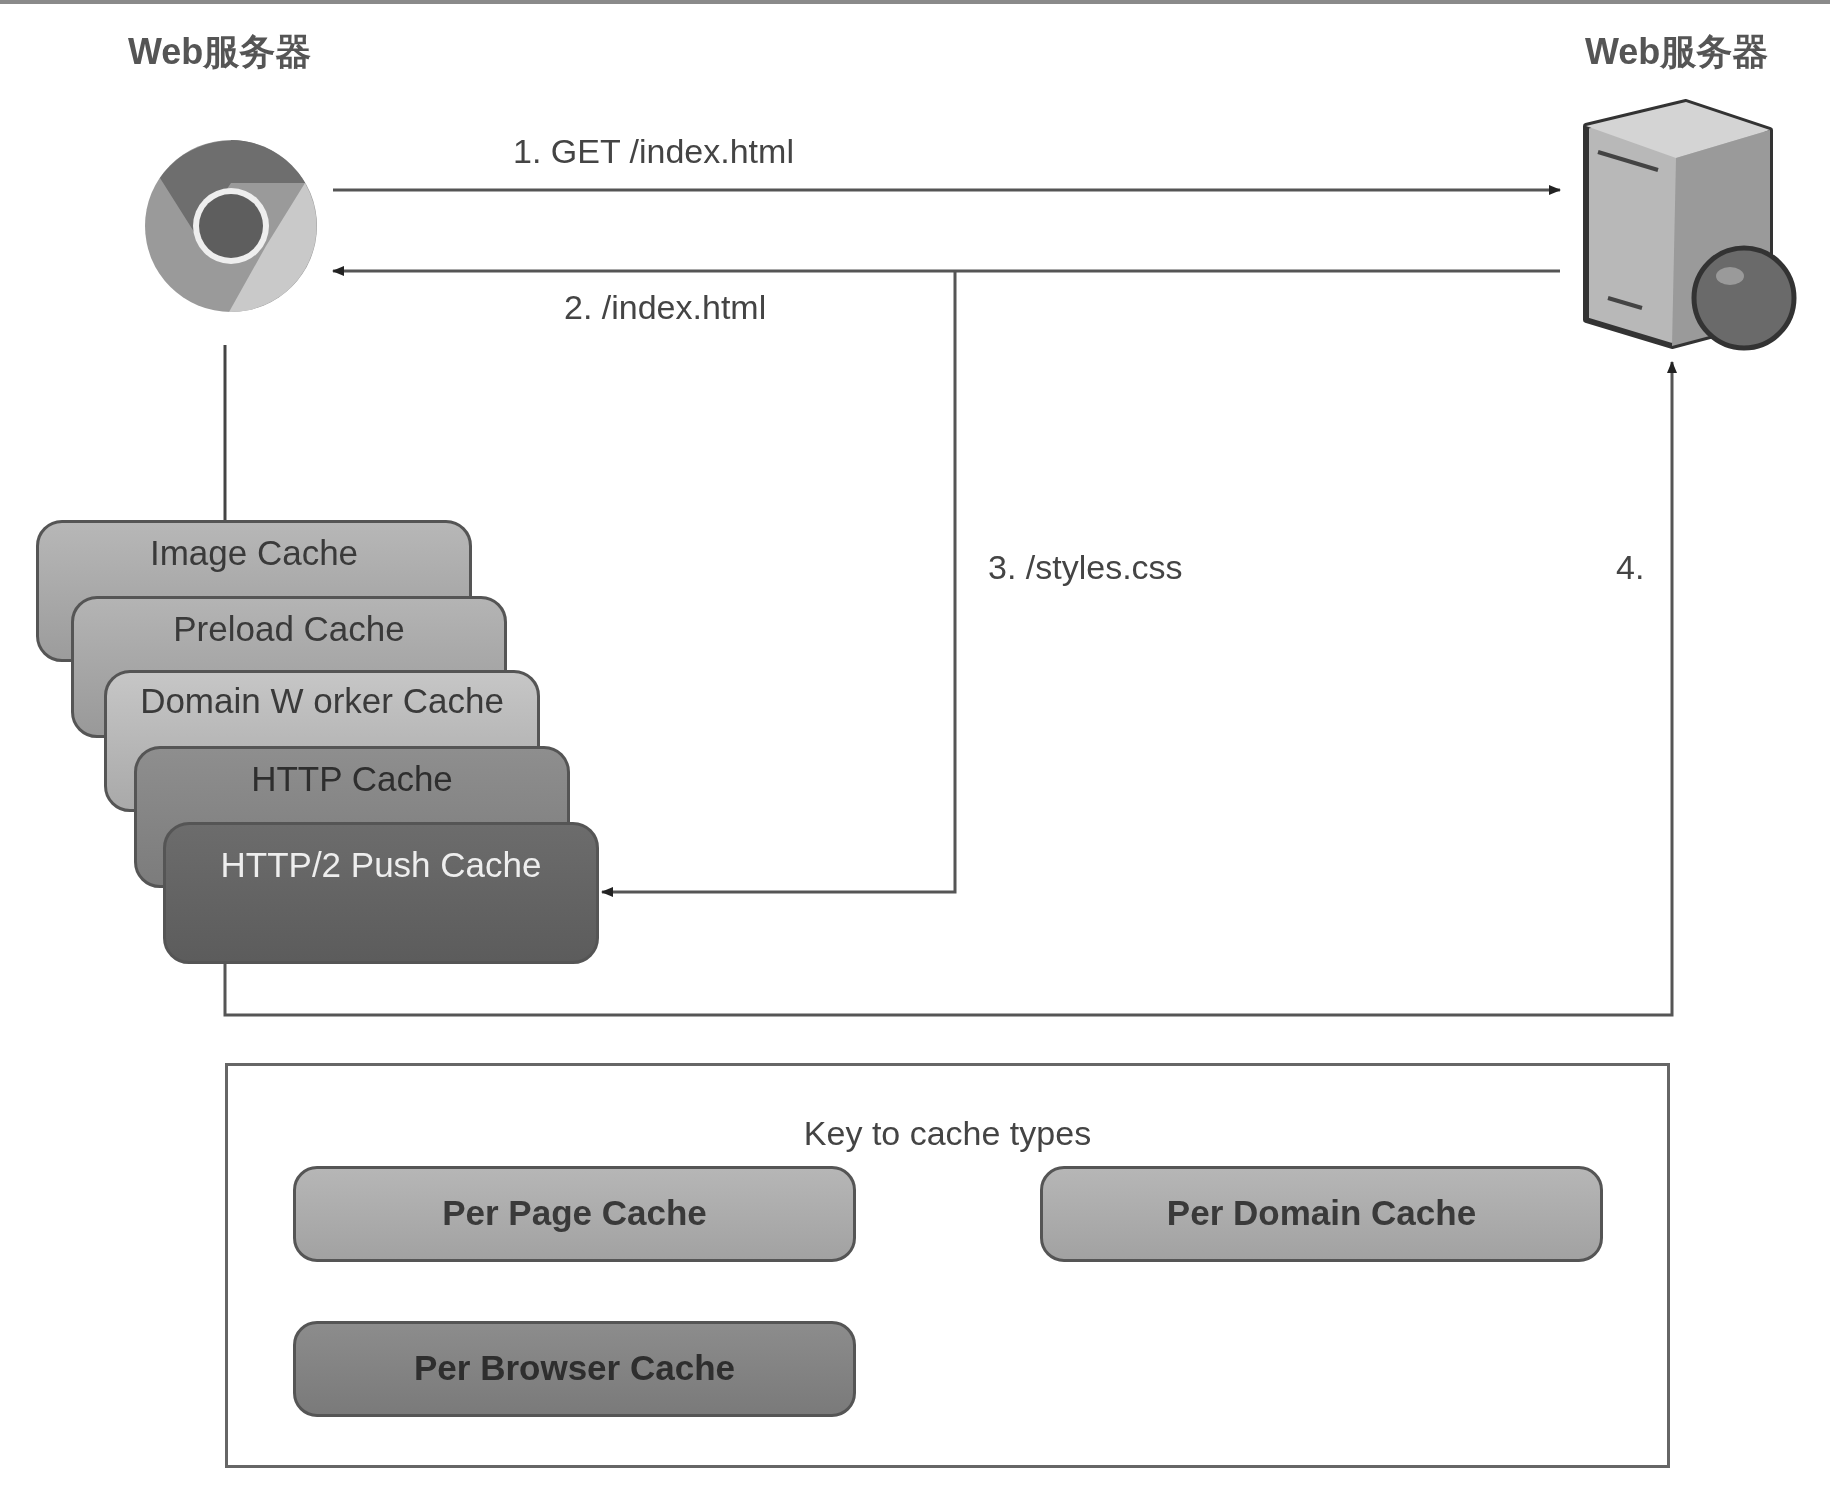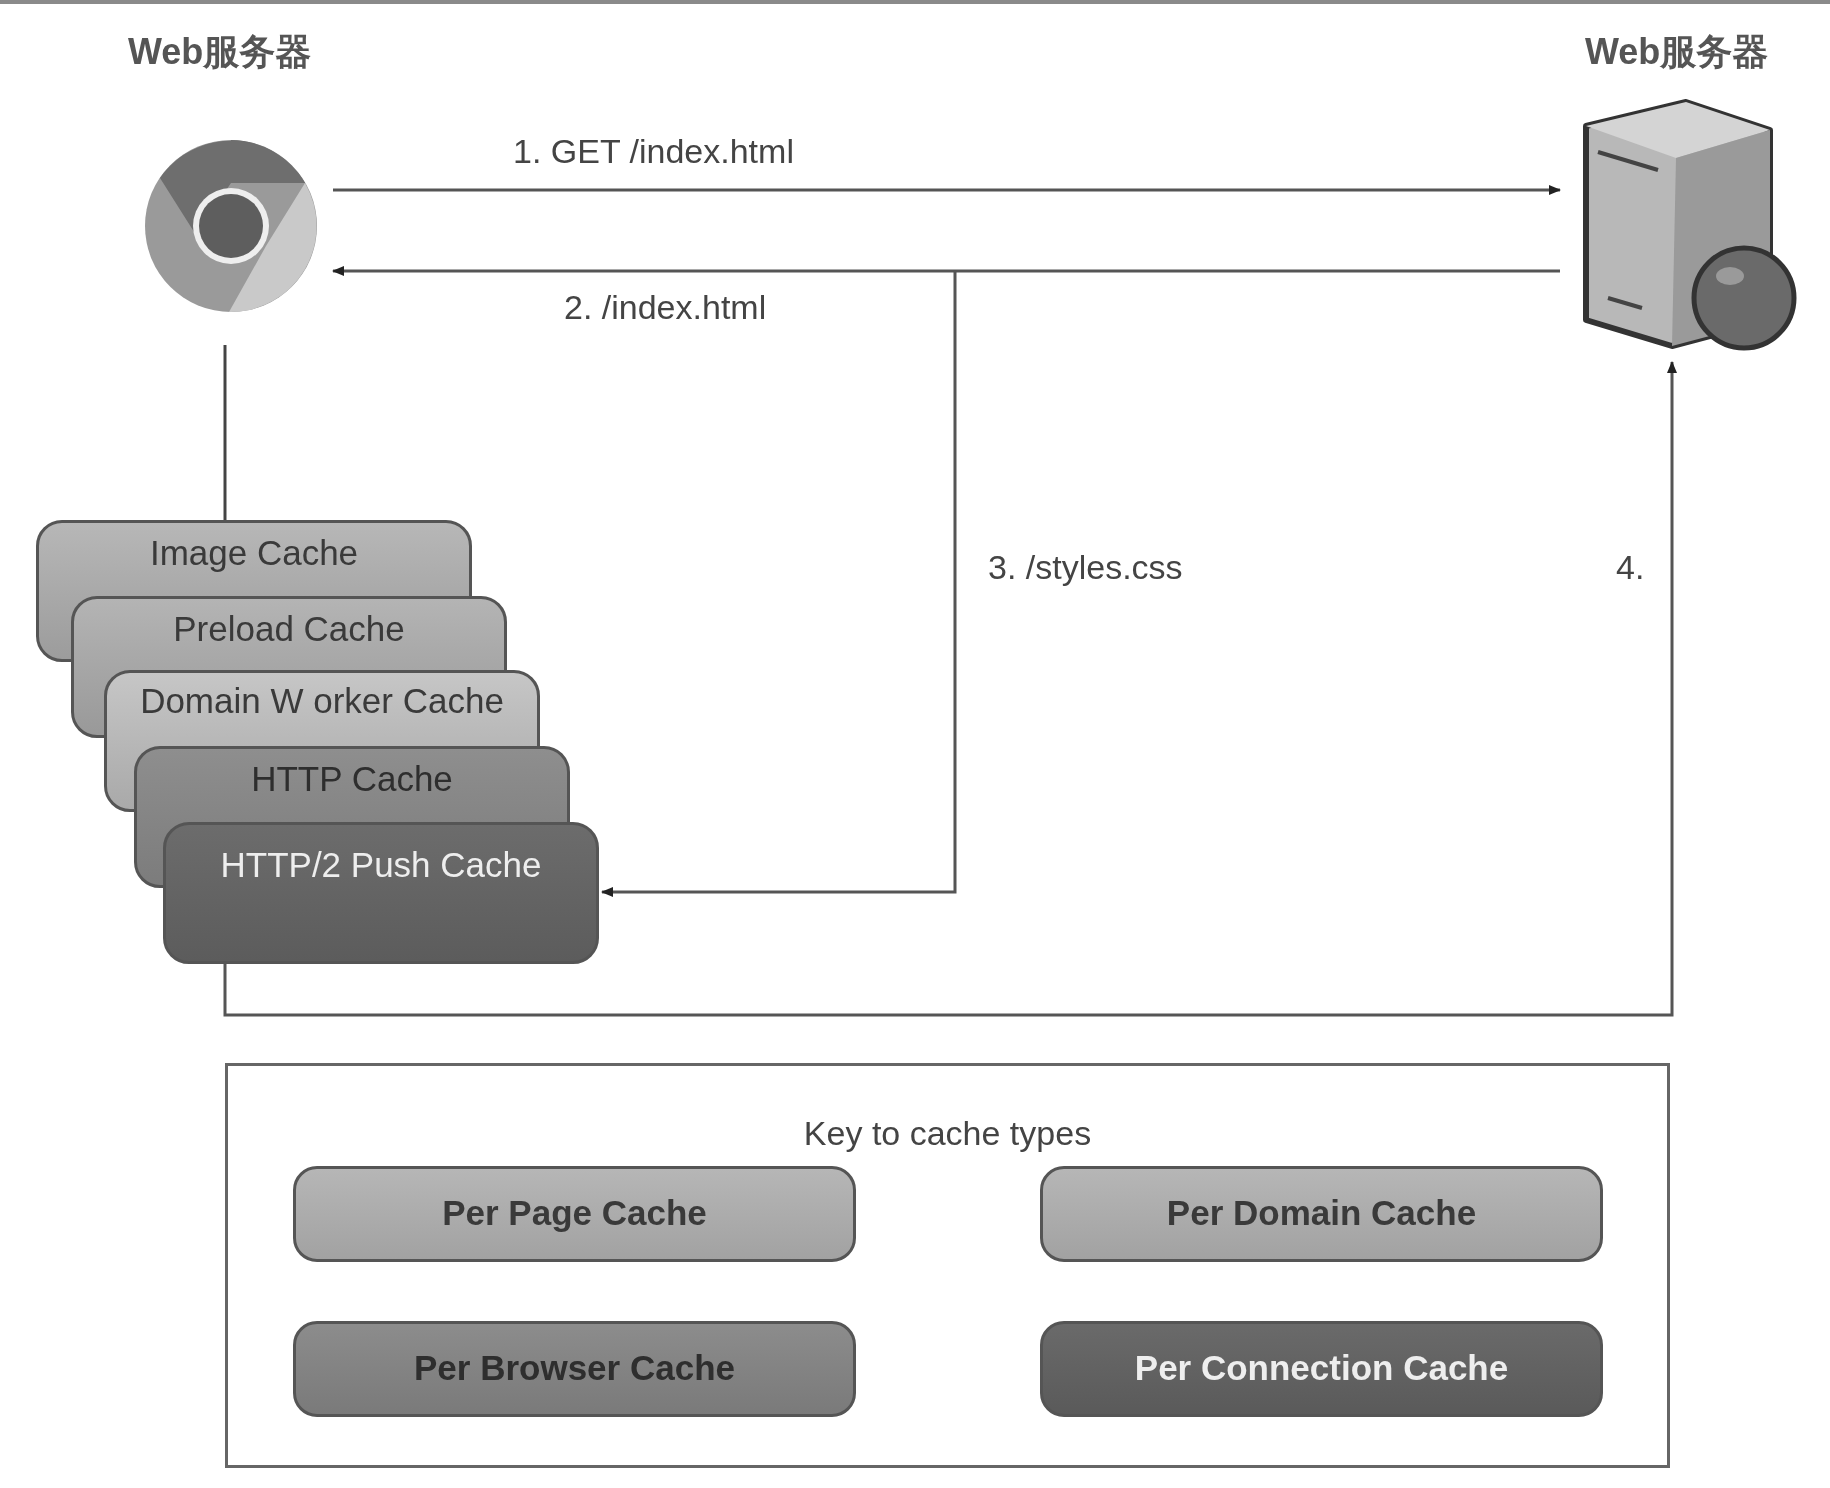--- a/index.html
+++ b/index.html
@@ -80,14 +80,13 @@
 <div class="card c2">Preload Cache</div>
 <div class="card c3">Domain W orker Cache</div>
 <div class="card c4">HTTP Cache</div>
 <div class="card c5">HTTP/2 Push Cache</div>
 
 <div class="keybox">
   <div class="keytitle">Key to cache types</div>
   <div class="kcard k1">Per Page Cache</div>
   <div class="kcard k2">Per Domain Cache</div>
   <div class="kcard k3">Per Browser Cache</div>
-  <div class="kcard k4">Per Connection Cache</div>
 </div>
 
 </body></html>

